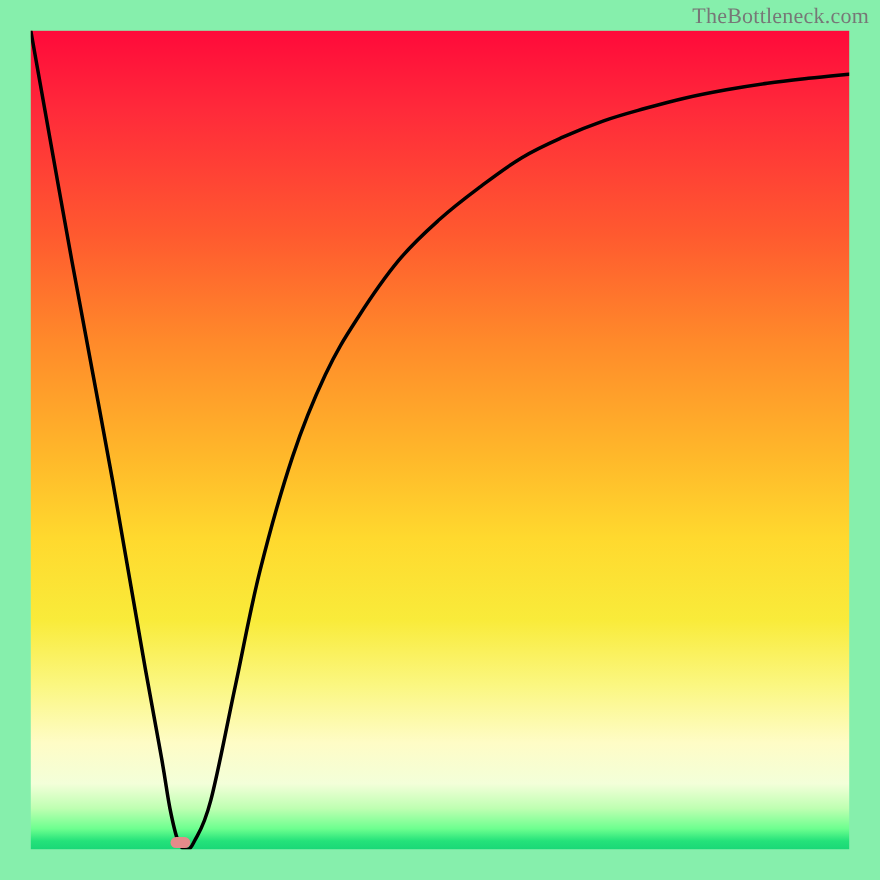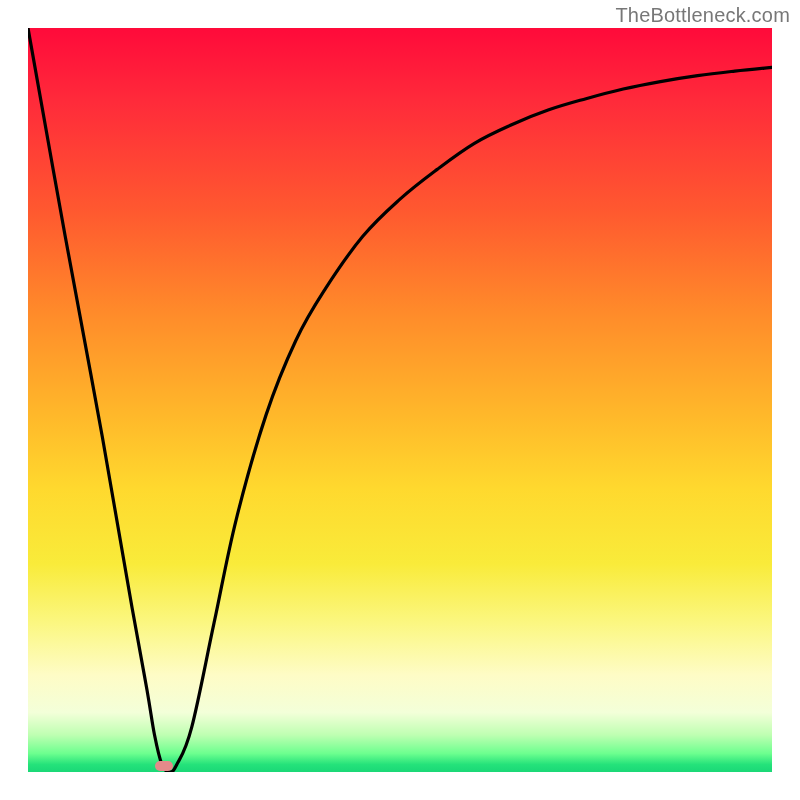--- a/index.html
+++ b/index.html
@@ -10,21 +10,22 @@
     background: #000;
     overflow: hidden;
     font-family: Arial, Helvetica, sans-serif;
   }
   .frame {
     position: absolute;
     top: 0;
     left: 0;
     width: 800px;
     height: 800px;
-    background: #ffffff;
+    background: #86efac;
+    font-family: Liberation Serif, serif;
   }
   .plot-area {
     position: absolute;
     top: 28px;
     left: 28px;
     width: 744px;
     height: 744px;
     background: linear-gradient(to bottom,
       #ff0a3a 0%,
       #ff2b3a 10%,

